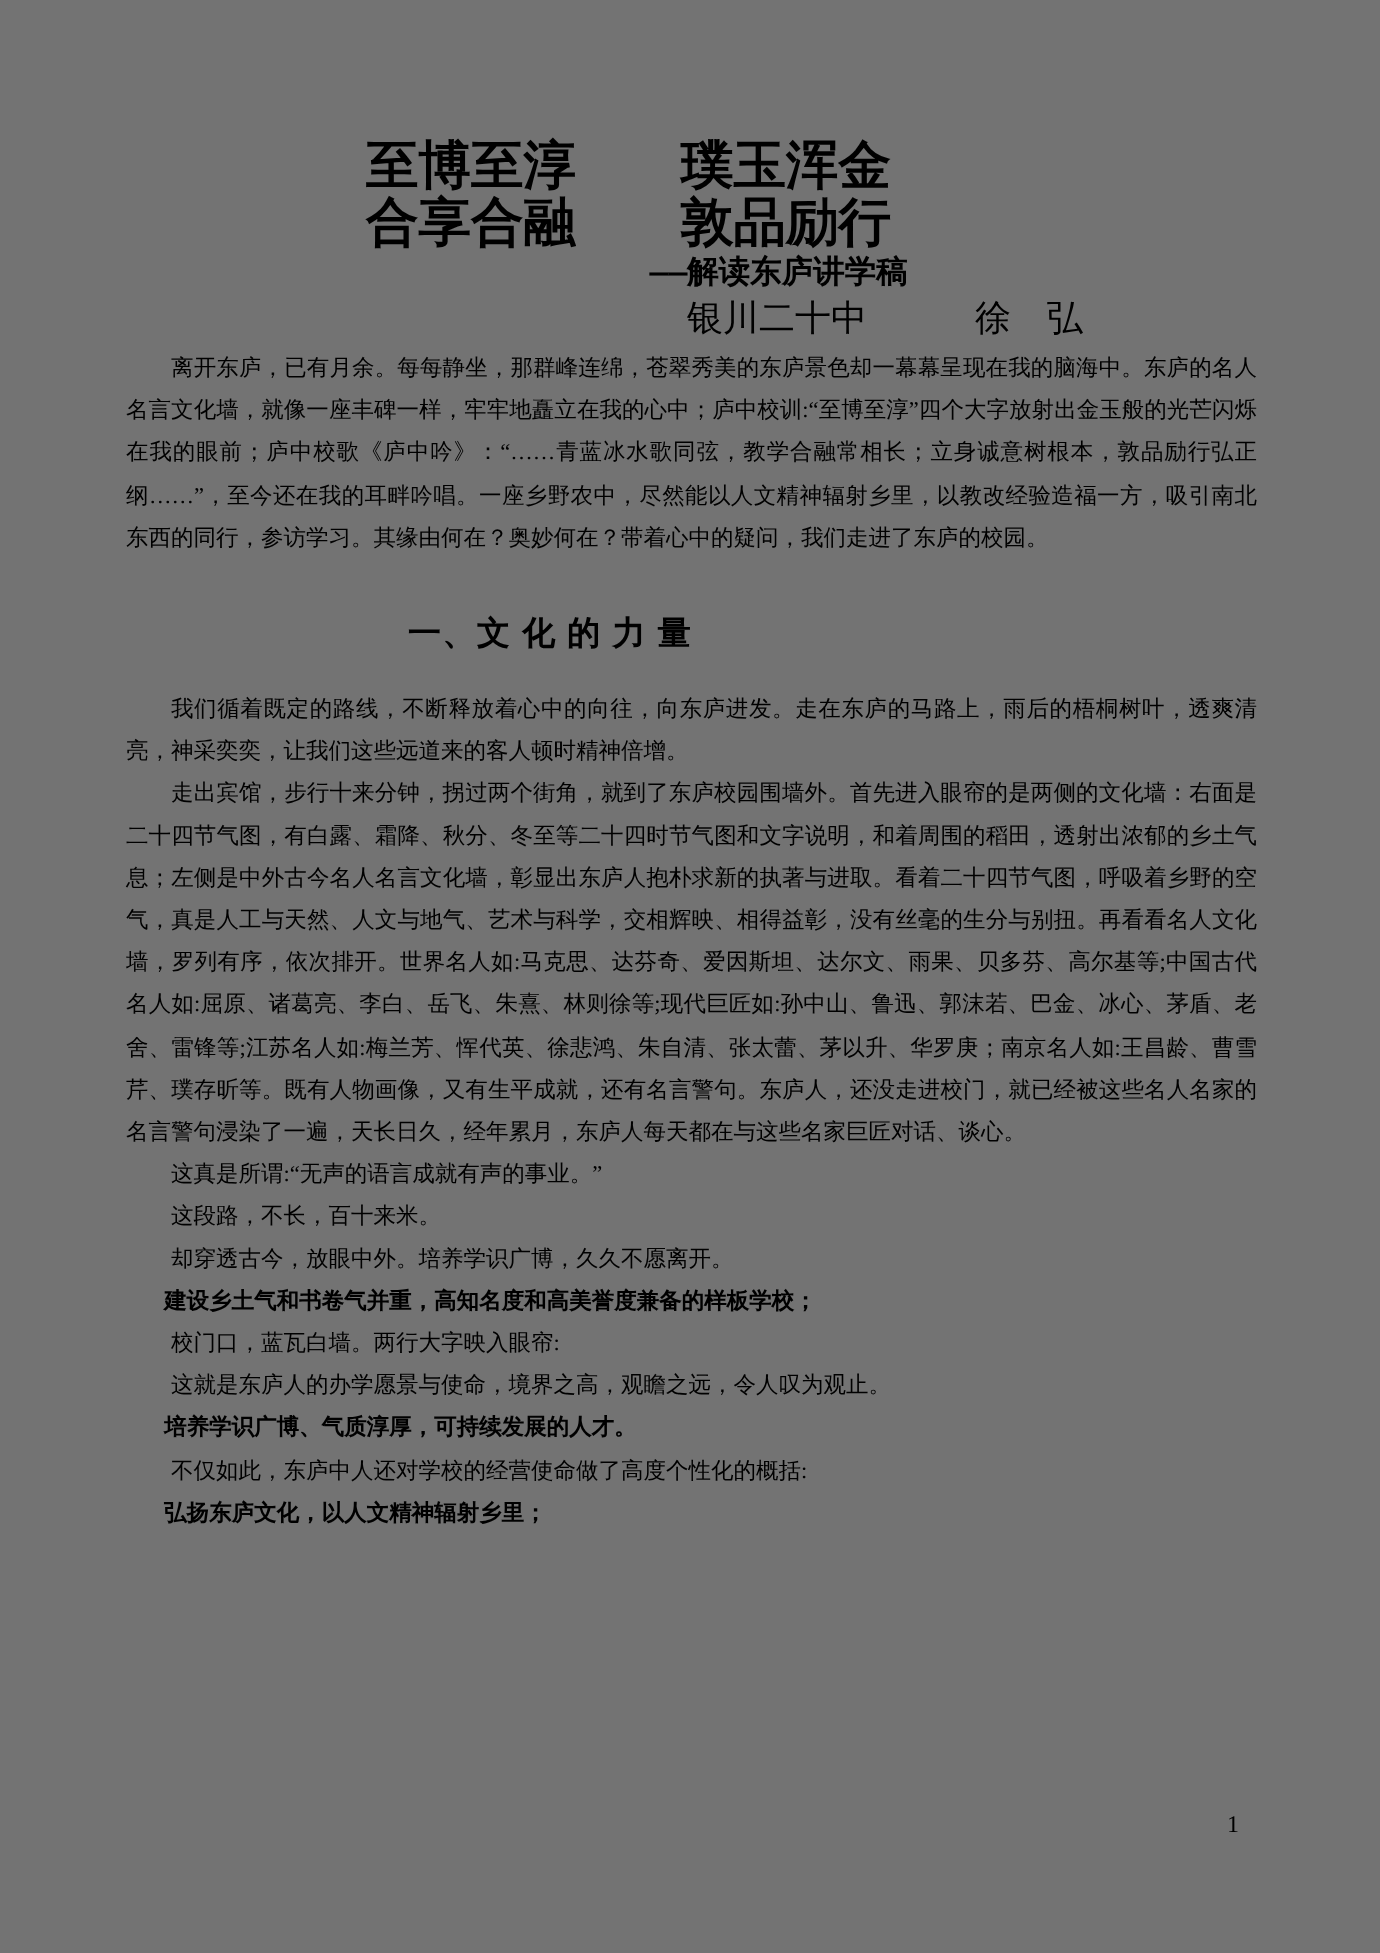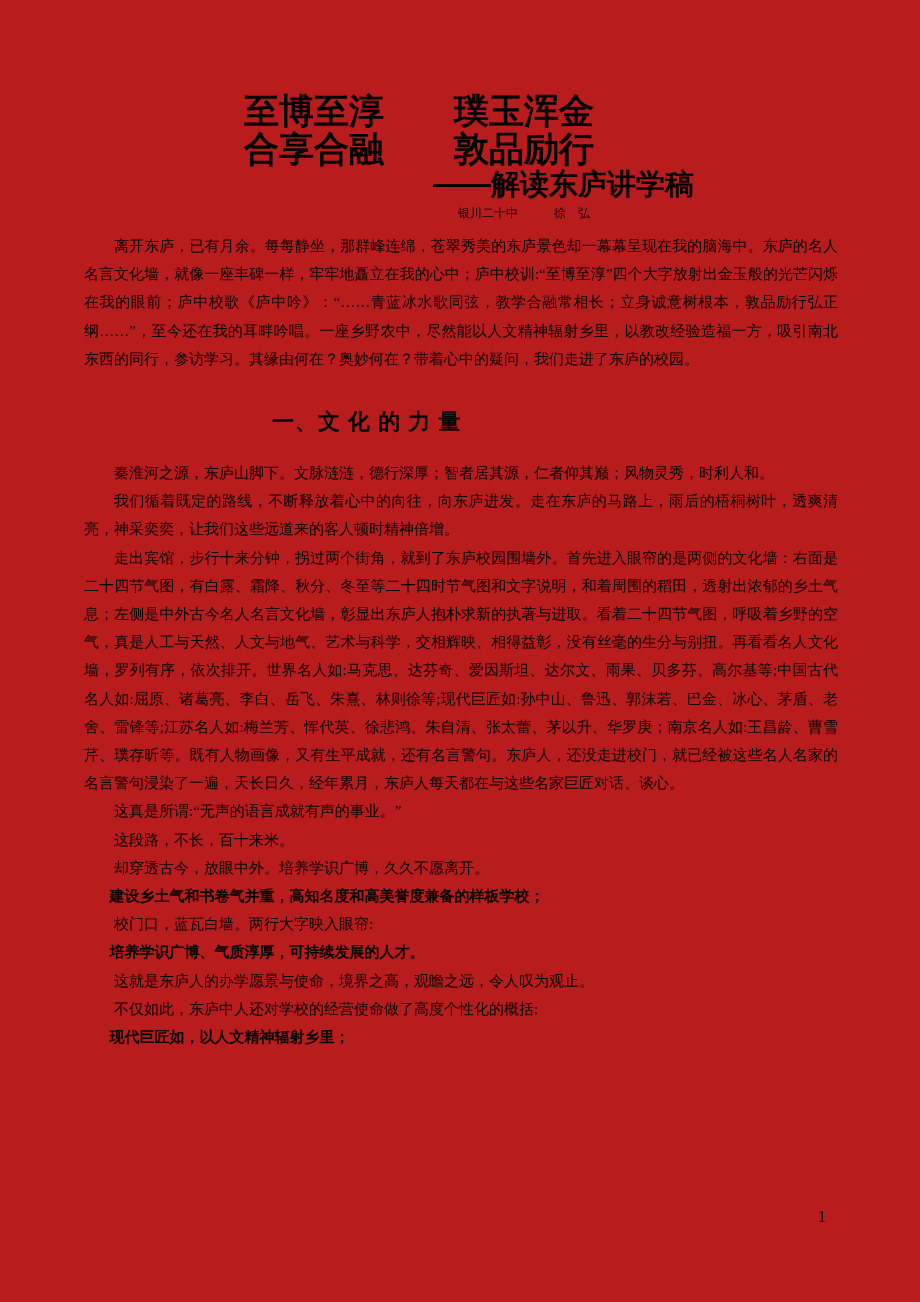--- a/index.html
+++ b/index.html
@@ -1,34 +1,34 @@
 <!DOCTYPE html>
 <html><head>
 <meta charset="utf-8">
 <style>
   html,body{margin:0;padding:0;background:#c8c8c8;}
   .page{
-    width:920px;height:1302px;background:#b91c1c;color:#000;
+    width:920px;height:1302px;background:#737373;color:#000;
     box-sizing:border-box;padding:92px 82px 0 84px;position:relative;
     font-family:"Liberation Serif","DejaVu Serif",serif;
     margin:0 auto;overflow:hidden;
   }
   .title-line{
     font-family:"Liberation Sans","DejaVu Sans",sans-serif;
     font-weight:bold;font-size:35px;line-height:38px;
     margin-left:160px;white-space:pre;
   }
   .subtitle-line{
-    font-family:Liberation Sans, sans-serif;
-    font-weight:bold;font-size:29px;line-height:32px;
+    font-family:Liberation Mono, monospace;
+    font-weight:bold;font-size:21px;line-height:32px;
     margin-left:349px;white-space:pre;
   }
   .author-line{
     font-family:Liberation Sans, sans-serif;
-    font-size:12px;line-height:26px;margin-left:374px;white-space:pre;
+    font-size:24px;line-height:26px;margin-left:374px;white-space:pre;
   }
   .body-text{margin-top:6px;}
   .para{
     font-size:15px;line-height:28.2px;text-align:justify;
     text-indent:2em;margin:0;
   }
   .para.bold{
     font-family:"Liberation Sans","DejaVu Sans",sans-serif;
     font-weight:bold;text-indent:1.7em;
   }
@@ -51,30 +51,29 @@
   <div class="title-line">合享合融　　敦品励行</div>
   <div class="subtitle-line">——解读东庐讲学稿</div>
   <div class="author-line">银川二十中　　　徐　弘</div>
 
   <div class="body-text">
 
     <p class="para">离开东庐，已有月余。每每静坐，那群峰连绵，苍翠秀美的东庐景色却一幕幕呈现在我的脑海中。东庐的名人名言文化墙，就像一座丰碑一样，牢牢地矗立在我的心中；庐中校训:“至博至淳”四个大字放射出金玉般的光芒闪烁在我的眼前；庐中校歌《庐中吟》：“……青蓝冰水歌同弦，教学合融常相长；立身诚意树根本，敦品励行弘正纲……”，至今还在我的耳畔吟唱。一座乡野农中，尽然能以人文精神辐射乡里，以教改经验造福一方，吸引南北东西的同行，参访学习。其缘由何在？奥妙何在？带着心中的疑问，我们走进了东庐的校园。</p>
 
     <div class="section-heading">一、文 化 的 力 量</div>
 
-    <p class="para">秦淮河之源，东庐山脚下。文脉涟涟，德行深厚；智者居其源，仁者仰其巅；风物灵秀，时利人和。</p>
     <p class="para">我们循着既定的路线，不断释放着心中的向往，向东庐进发。走在东庐的马路上，雨后的梧桐树叶，透爽清亮，神采奕奕，让我们这些远道来的客人顿时精神倍增。</p>
     <p class="para">走出宾馆，步行十来分钟，拐过两个街角，就到了东庐校园围墙外。首先进入眼帘的是两侧的文化墙：右面是二十四节气图，有白露、霜降、秋分、冬至等二十四时节气图和文字说明，和着周围的稻田，透射出浓郁的乡土气息；左侧是中外古今名人名言文化墙，彰显出东庐人抱朴求新的执著与进取。看着二十四节气图，呼吸着乡野的空气，真是人工与天然、人文与地气、艺术与科学，交相辉映、相得益彰，没有丝毫的生分与别扭。再看看名人文化墙，罗列有序，依次排开。世界名人如:马克思、达芬奇、爱因斯坦、达尔文、雨果、贝多芬、高尔基等;中国古代名人如:屈原、诸葛亮、李白、岳飞、朱熹、林则徐等;现代巨匠如:孙中山、鲁迅、郭沫若、巴金、冰心、茅盾、老舍、雷锋等;江苏名人如:梅兰芳、恽代英、徐悲鸿、朱自清、张太蕾、茅以升、华罗庚；南京名人如:王昌龄、曹雪芹、璞存昕等。既有人物画像，又有生平成就，还有名言警句。东庐人，还没走进校门，就已经被这些名人名家的名言警句浸染了一遍，天长日久，经年累月，东庐人每天都在与这些名家巨匠对话、谈心。</p>
     <p class="para">这真是所谓:“无声的语言成就有声的事业。”</p>
     <p class="para">这段路，不长，百十来米。</p>
     <p class="para">却穿透古今，放眼中外。培养学识广博，久久不愿离开。</p>
     <p class="para bold">建设乡土气和书卷气并重，高知名度和高美誉度兼备的样板学校；</p>
     <p class="para">校门口，蓝瓦白墙。两行大字映入眼帘:</p>
+    <p class="para">这就是东庐人的办学愿景与使命，境界之高，观瞻之远，令人叹为观止。</p>
     <p class="para bold">培养学识广博、气质淳厚，可持续发展的人才。</p>
-    <p class="para">这就是东庐人的办学愿景与使命，境界之高，观瞻之远，令人叹为观止。</p>
     <p class="para">不仅如此，东庐中人还对学校的经营使命做了高度个性化的概括:</p>
-    <p class="para bold">现代巨匠如，以人文精神辐射乡里；</p>
+    <p class="para bold">弘扬东庐文化，以人文精神辐射乡里；</p>
 
   </div>
 
   <div class="page-number">1</div>
 
 </div>
 
 </body></html>

